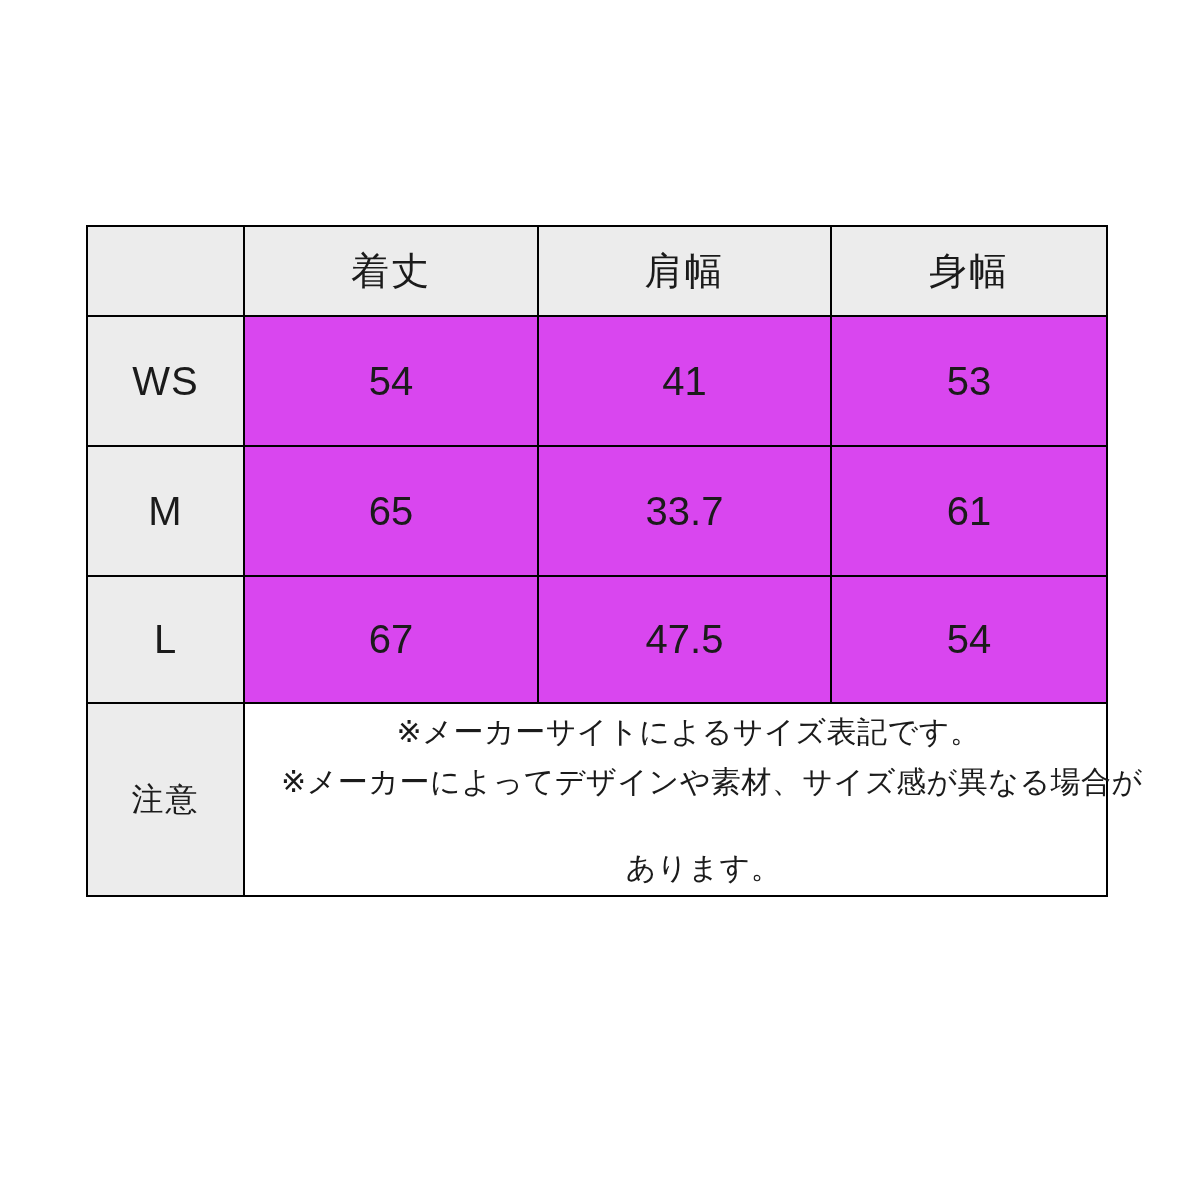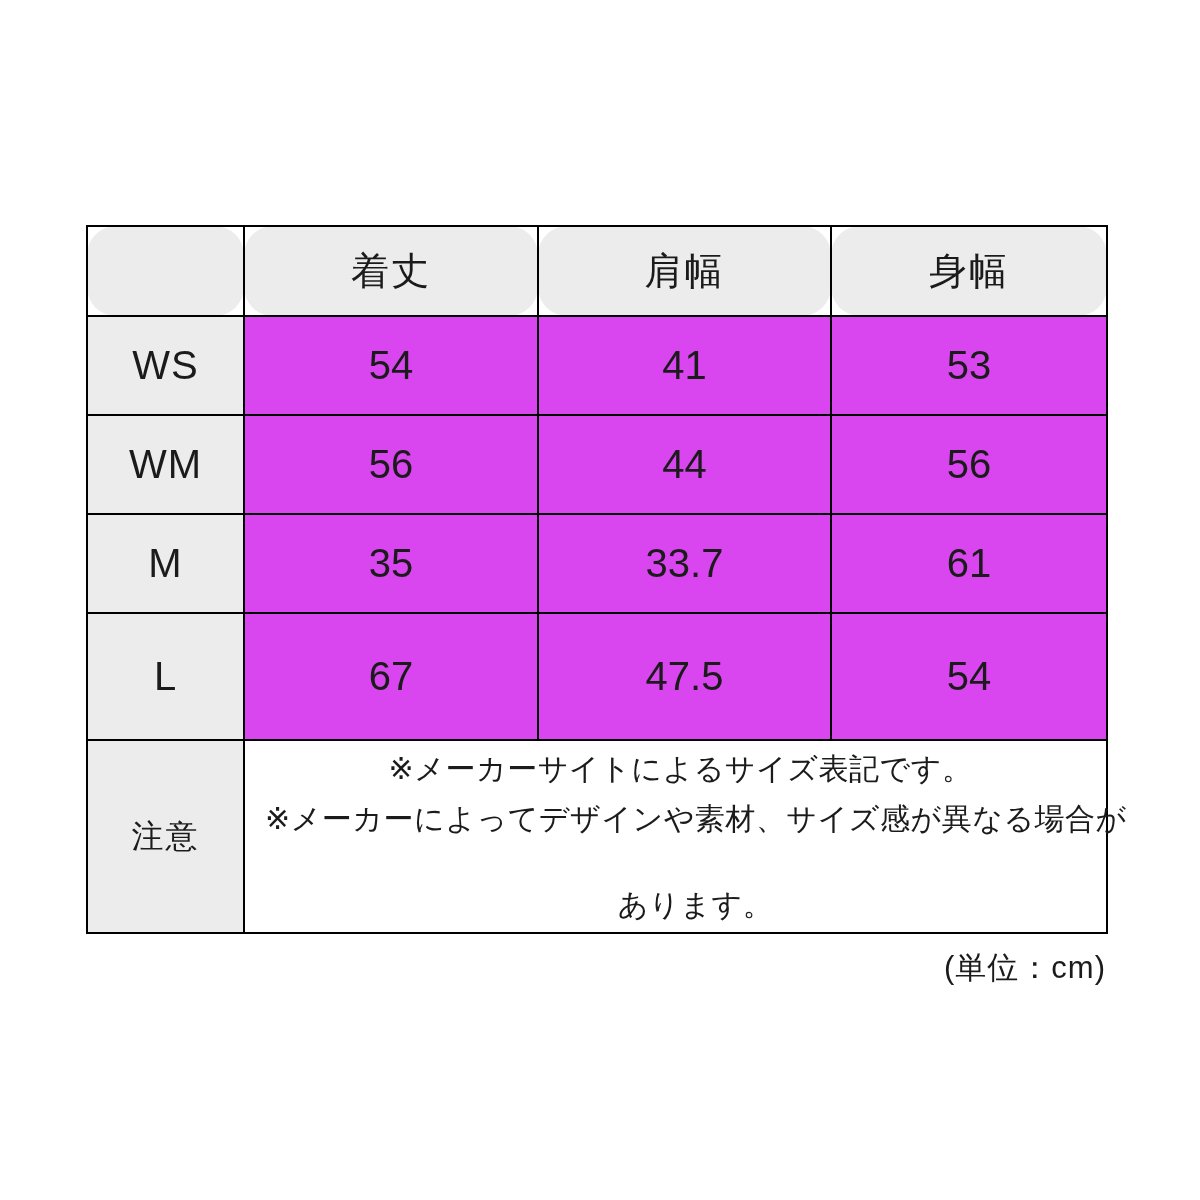--- a/index.html
+++ b/index.html
@@ -33,42 +33,41 @@
     border: 2px solid var(--border-color);
     text-align: center;
     vertical-align: middle;
     font-weight: normal;
   }
   tr.header-row { height: 90px; }
   tr.header-row th {
     background: var(--header-bg);
     font-size: 38px;
     letter-spacing: 2px;
-    border-radius: 29px;
   }
-  tr.data-row { height: 99px; }
+  tr.data-row { height: 130px; }
   tr.data-row th {
     background: var(--header-bg);
     font-size: 40px;
     letter-spacing: 1px;
   }
   tr.data-row td {
     font-size: 40px;
     background: #d946ef;
   }
   tr.note-row { height: 193px; }
   tr.note-row th {
     background: var(--header-bg);
     font-size: 32px;
     letter-spacing: 2px;
   }
   td.note-cell {
     text-align: left;
     background: #ffffff;
-    padding-left: 20px;
+    padding-left: 36px;
     padding-right: 10px;
   }
   .note-line {
     font-size: 30px;
     line-height: 50px;
     letter-spacing: 0.5px;
     white-space: nowrap;
   }
   .note-line.indent { margin-left: 30px; margin-top: 36px; }
   .unit-label {
@@ -97,41 +96,34 @@
         <th>肩幅</th>
         <th>身幅</th>
       </tr>
       <tr class="data-row">
         <th>WS</th>
         <td>54</td>
         <td>41</td>
         <td>53</td>
       </tr>
       <tr class="data-row">
-        <th>WM</th>
-        <td>56</td>
-        <td>44</td>
-        <td>56</td>
-      </tr>
-      <tr class="data-row">
         <th>M</th>
-        <td>35</td>
+        <td>65</td>
         <td>33.7</td>
         <td>61</td>
       </tr>
       <tr class="data-row" style="height:127px">
         <th>L</th>
         <td>67</td>
         <td>47.5</td>
         <td>54</td>
       </tr>
       <tr class="note-row">
         <th>注意</th>
         <td class="note-cell" colspan="3">
           <div class="note-line">※メーカーサイトによるサイズ表記です。</div>
           <div class="note-line">※メーカーによってデザインや素材、サイズ感が異なる場合が</div>
           <div class="note-line indent">あります。</div>
         </td>
       </tr>
     </tbody>
   </table>
-  <div class="unit-label">(単位：cm)</div>
 </div>
 
 </body></html>

